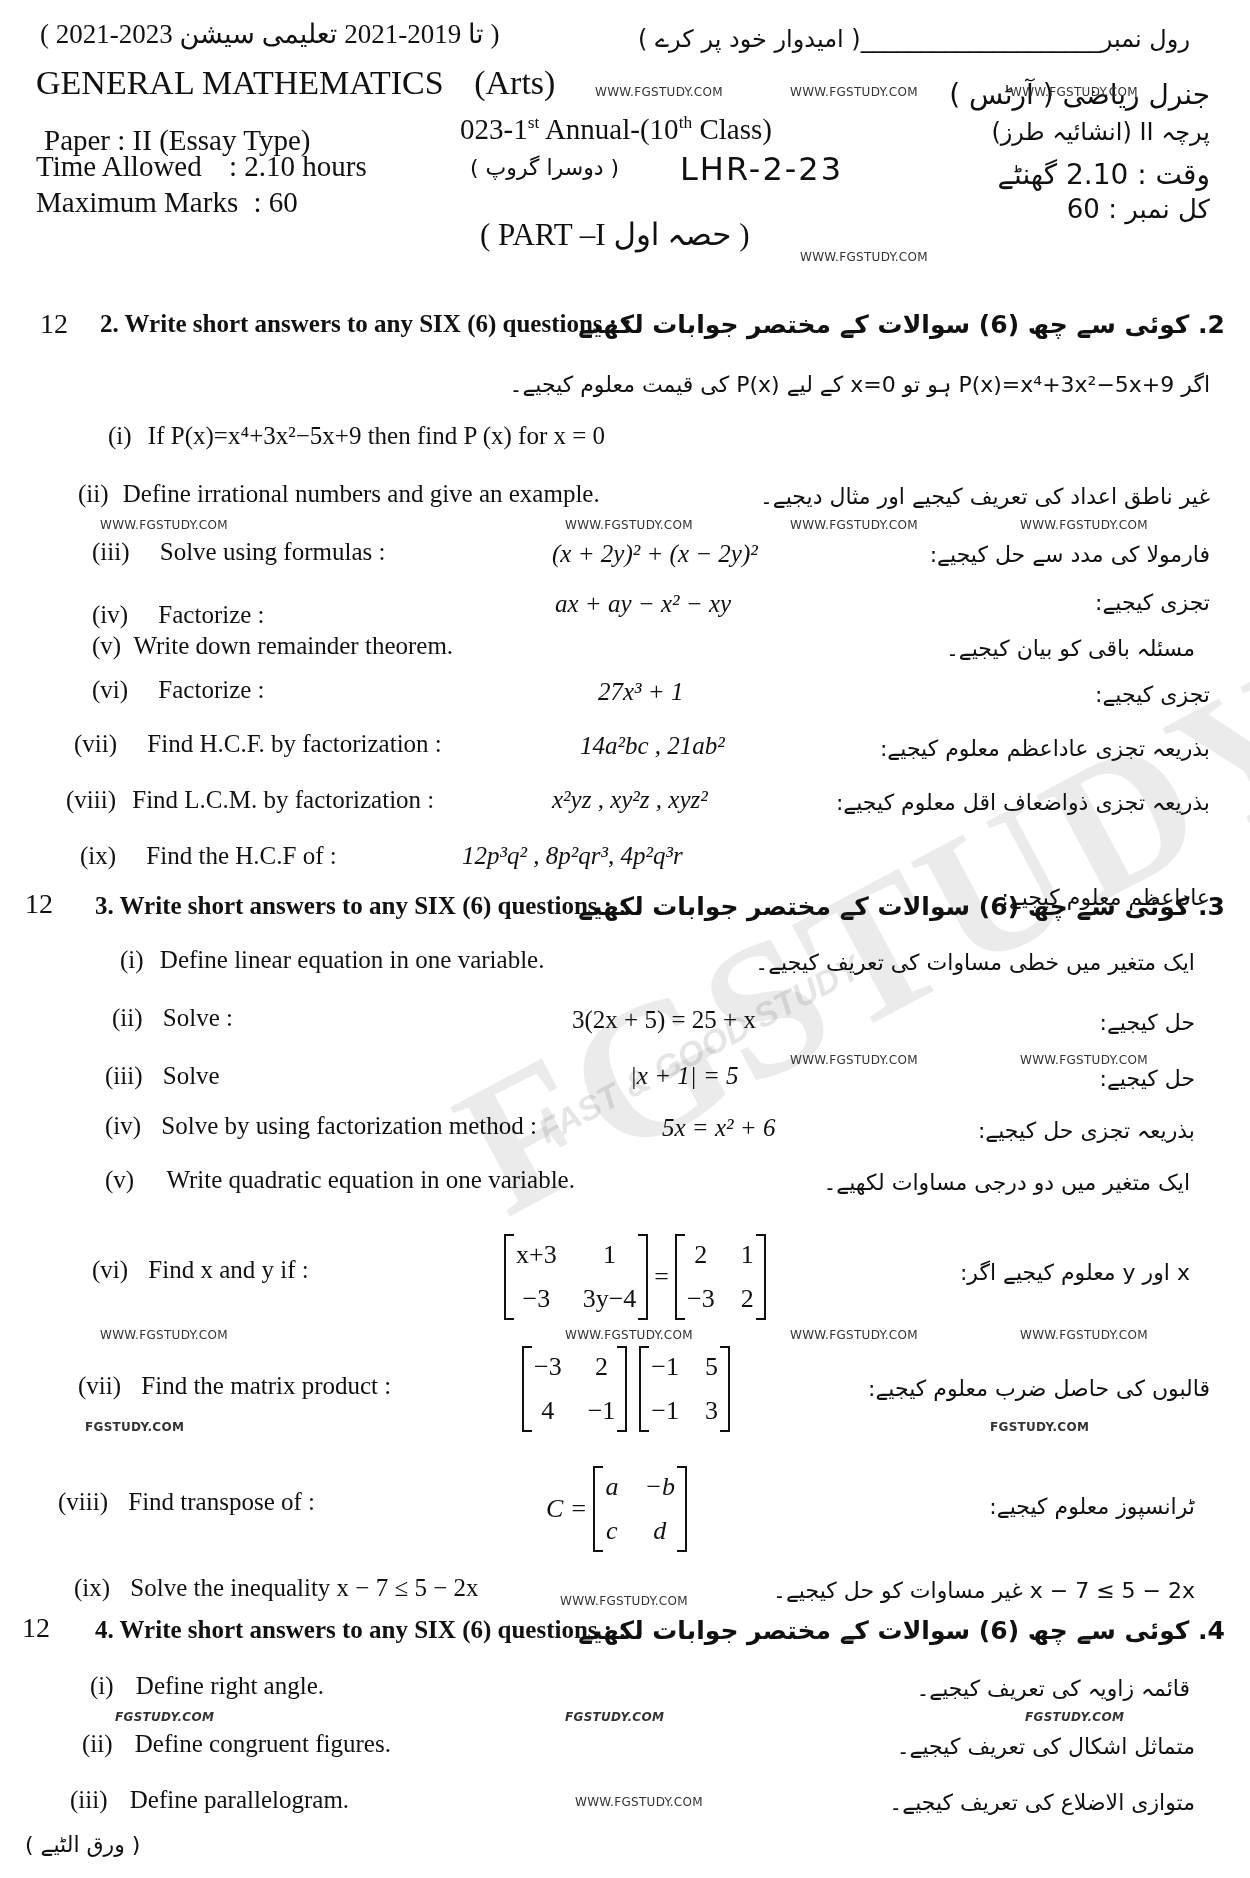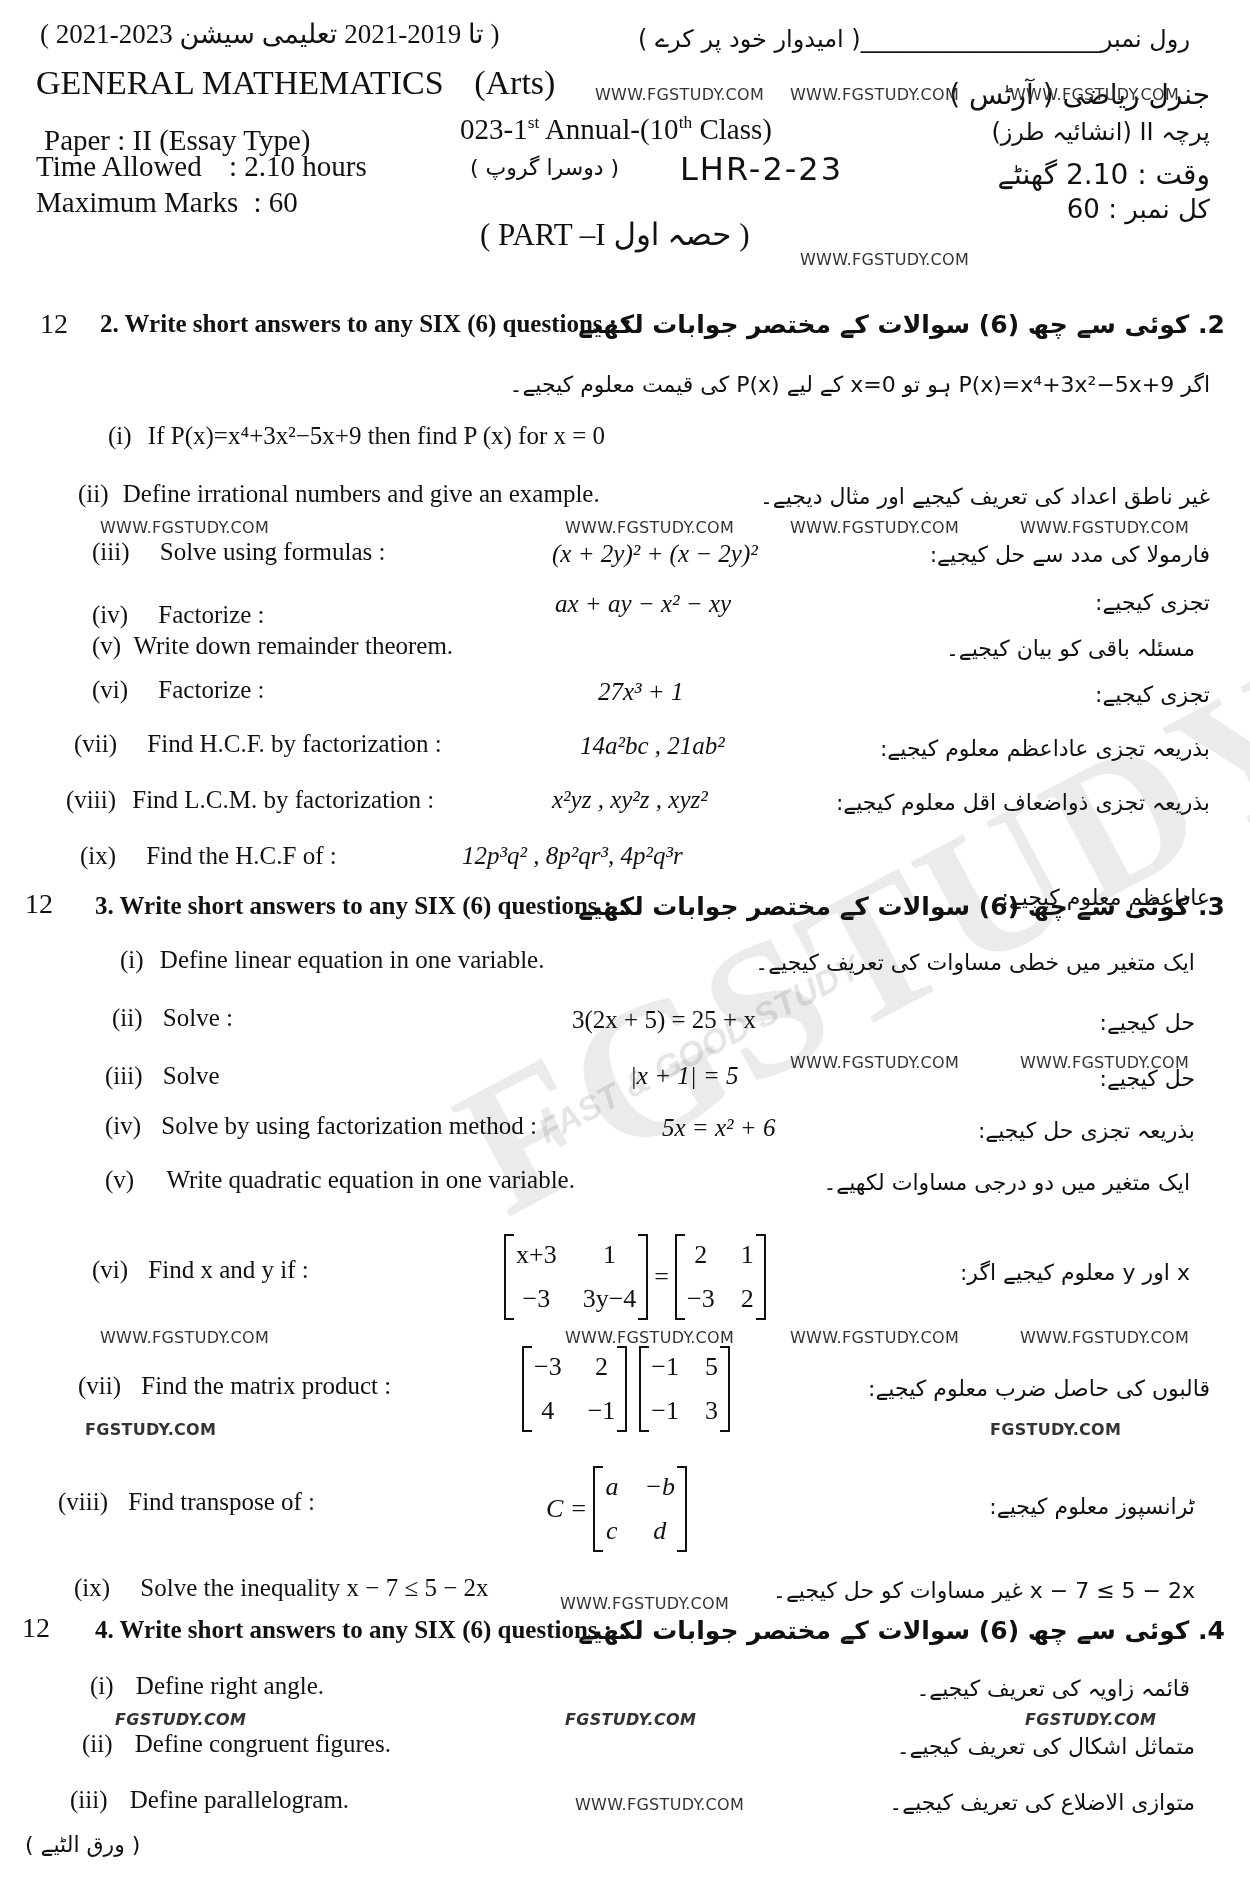--- a/index.html
+++ b/index.html
@@ -1,20 +1,20 @@
 <!DOCTYPE html>
 <html><head>
 <meta charset="utf-8">
 <style>
   html, body { margin: 0; padding: 0; background: #ffffff; }
   body { width: 1250px; height: 1878px; position: relative; overflow: hidden;
          font-family: "Liberation Serif", "DejaVu Serif", serif; color: #111; }
   .abs { position: absolute; white-space: nowrap; }
   .urdu { direction: rtl; font-family: "DejaVu Sans", sans-serif; }
-  .wm { position: absolute; font-family: "DejaVu Sans", sans-serif; font-size: 16px; color: #333; letter-spacing: 0.3px; text-align: right; }
+  .wm { position: absolute; font-family: "DejaVu Sans", sans-serif; font-size: 12px; color: #333; letter-spacing: 0.3px; text-align: right; }
   .big-wm { position: absolute; left: 420px; top: 830px; font-family: "Liberation Serif", serif;
             font-size: 190px; color: rgba(0,0,0,0.08); transform: rotate(-28deg); letter-spacing: 6px; font-weight: bold; }
   .big-wm2 { position: absolute; left: 520px; top: 1030px; font-family: "Liberation Sans", sans-serif;
              font-size: 34px; color: rgba(0,0,0,0.10); transform: rotate(-28deg); font-weight: bold; font-style: italic; }
   .hdr-big { font-size: 34px; }
   .hdr { font-size: 30px; }
   .q-head { font-family: "Liberation Serif", serif; font-weight: bold; font-size: 25px; }
   .marks { font-family: "Liberation Serif", serif; font-weight: normal; font-size: 28px; }
   .item { font-size: 25px; }
   .math { font-style: italic; font-size: 25px; }
@@ -246,21 +246,21 @@
       <span>a</span>
       <span>−b</span>
       <span>c</span>
       <span>d</span>
     </div>
   </div>
   <div class="abs urdu urdu-item" style="right:55px;top:1494px;">ٹرانسپوز معلوم کیجیے:</div>
 
   <div class="abs item" style="left:74px;top:1574px;">
     <span>(ix)</span>
-    <span style="margin-left:24px;">Solve the inequality x − 7 ≤ 5 − 2x</span>
+    <span style="margin-left:14px;">Solve the inequality x − 7 ≤ 5 − 2x</span>
   </div>
   <div class="abs urdu urdu-item" style="right:55px;top:1578px;">x − 7 ≤ 5 − 2x  غیر مساوات کو حل کیجیے۔</div>
 </div>
 
 <div>
   <div class="abs marks" style="left:22px;top:1612px;">12</div>
   <div class="abs q-head" style="left:95px;top:1616px;">4.  Write short answers to any SIX (6) questions  : :</div>
   <div class="abs urdu" style="right:25px;top:1616px;font-size:25px;font-weight:bold;">4. کوئی سے چھ (6) سوالات کے مختصر جوابات لکھیے</div>
 
   <div class="abs item" style="left:90px;top:1672px;">

